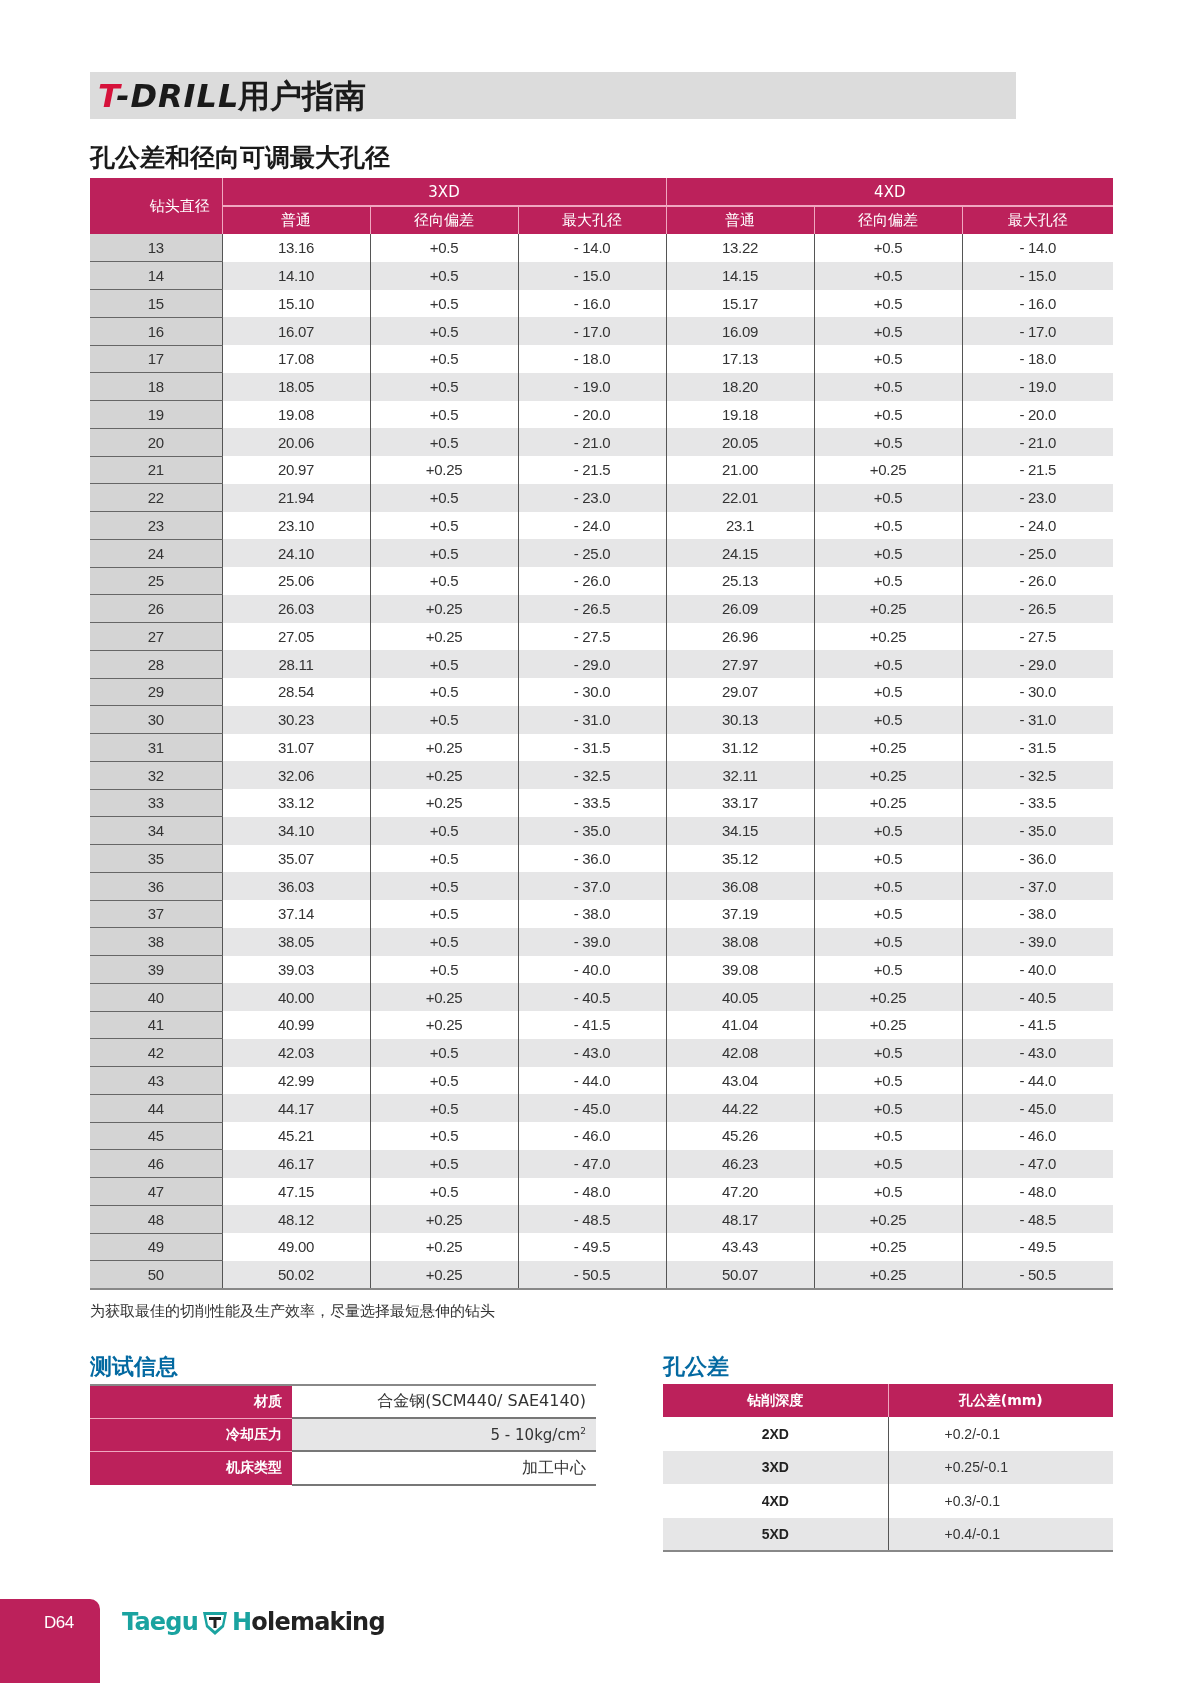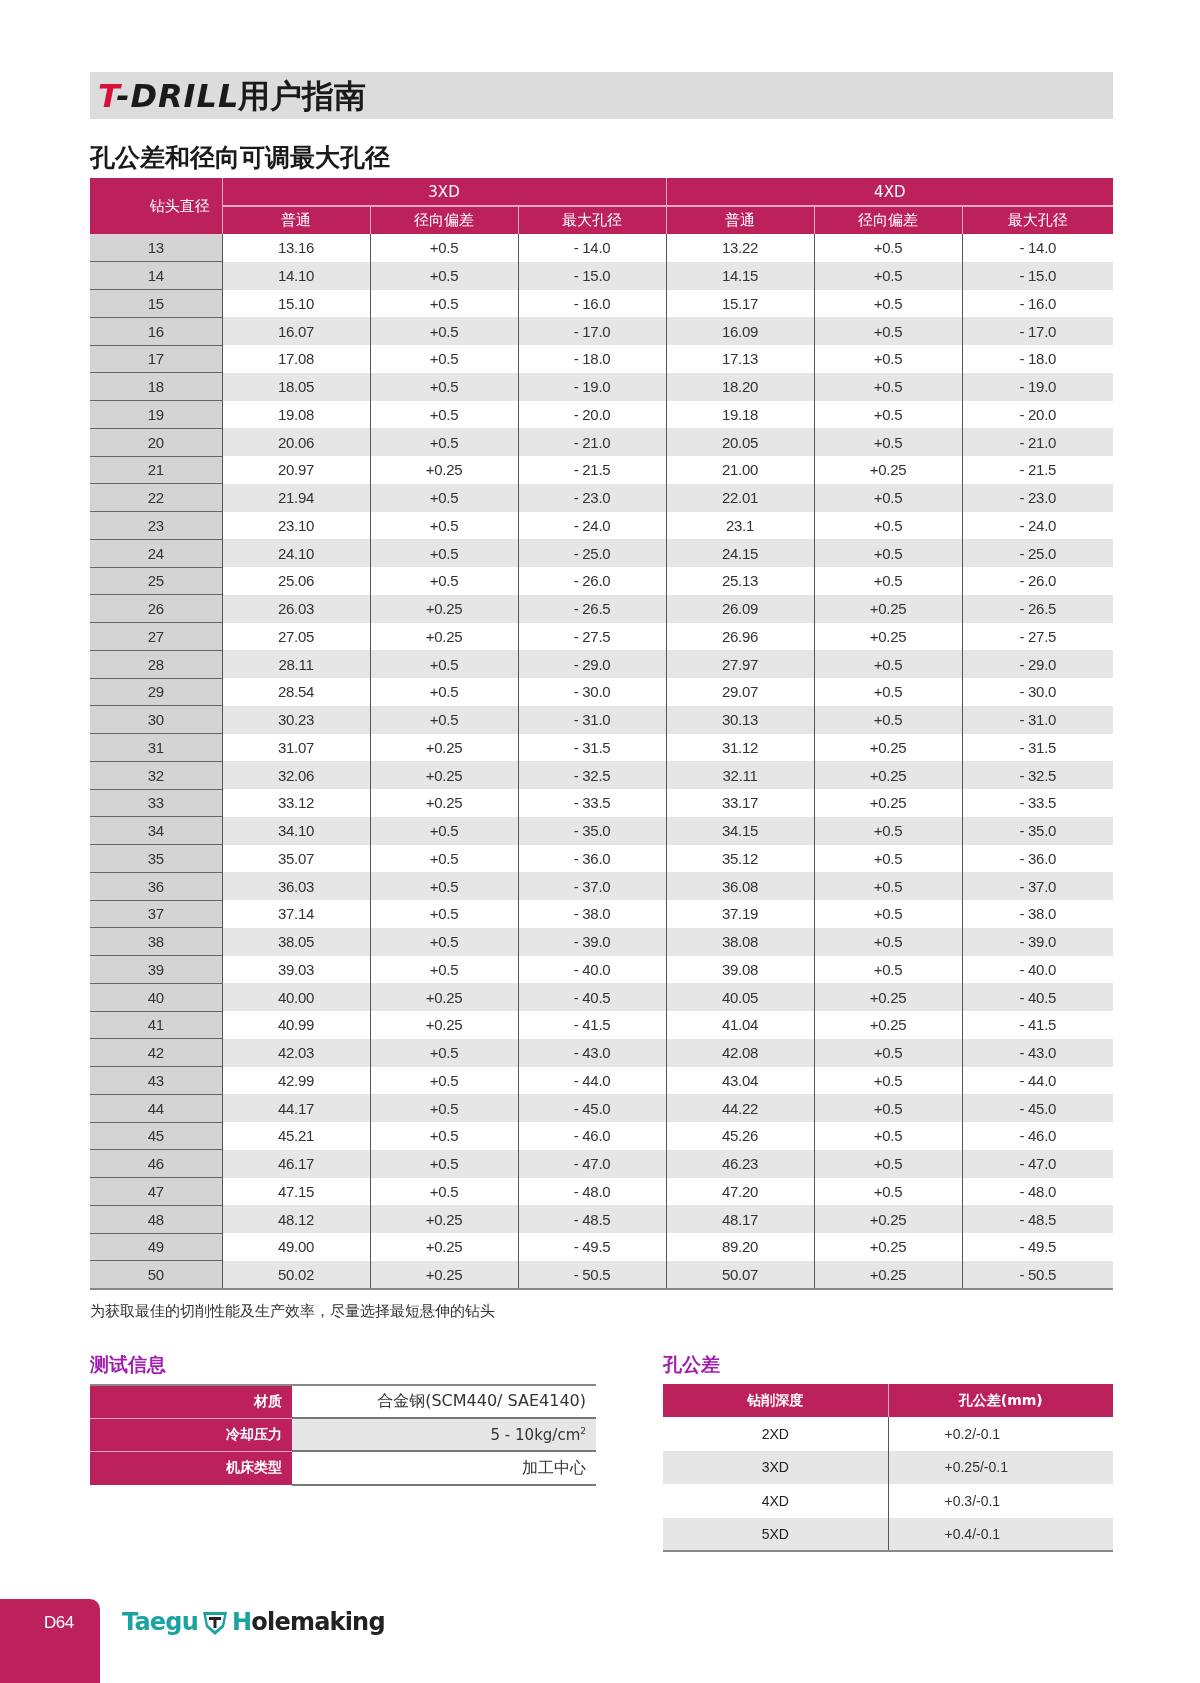--- a/index.html
+++ b/index.html
@@ -1,19 +1,19 @@
 <!DOCTYPE html>
 <html><head>
 <meta charset="utf-8">
 <style>
   * { box-sizing: border-box; margin: 0; padding: 0; }
   html, body { width: 1200px; height: 1683px; background: #ffffff; overflow: hidden; }
   body { position: relative; font-family: "Liberation Sans", "DejaVu Sans", sans-serif; color: #222; }
 
-  .banner { position: absolute; left: 90px; top: 72px; width: 1023px; height: 47px; background: #dcdcdc; }
+  .banner { position: absolute; left: 90px; top: 72px; width: 926px; height: 47px; background: #dcdcdc; }
   .banner .brand { position: absolute; left: 8px; top: 6px; font-size: 32px; font-weight: bold; font-style: italic; letter-spacing: 1px; line-height: 36px; font-family: "DejaVu Sans", sans-serif; }
   .banner .brand .t { color: #d6123b; }
   .banner .brand .rest { color: #1a1a1a; }
   .banner .guide { position: absolute; left: 148px; top: 4px; font-size: 32px; font-weight: bold; line-height: 40px; color: #1a1a1a; font-family: "DejaVu Sans", sans-serif; }
 
   .section-title { position: absolute; left: 90px; top: 143px; font-size: 25px; font-weight: bold; color: #1a1a1a; font-family: "DejaVu Sans", sans-serif; line-height: 30px; }
 
   table { border-collapse: collapse; }
   .main-table { position: absolute; left: 90px; top: 178px; width: 1023px; table-layout: fixed; }
   .main-table th { background: #bc215b; color: #fff; font-weight: normal; font-size: 15px; font-family: "DejaVu Sans", sans-serif; }
@@ -23,36 +23,36 @@
   .main-table th.top-left { border-right: 1px solid #f0a7c0; }
   .main-table td { height: 27.75px; font-size: 15px; text-align: center; color: #333; border-left: 1px solid #555; padding: 0; letter-spacing: -0.3px; }
   .main-table td.dia { background: #d4d4d4; border-left: none; border-right: 1px solid #555; border-bottom: 1.5px solid #666; }
   .main-table tbody tr:nth-child(even) td:not(.dia) { background: #e6e6e7; }
   .main-table tbody tr:nth-child(odd) td:not(.dia) { background: #ffffff; }
   .main-table tbody tr:last-child td { border-bottom: 2px solid #888; }
   .main-table td.maxh { text-align: center; }
 
   .note { position: absolute; left: 90px; top: 1302px; font-size: 15px; color: #333; font-family: Liberation Sans, sans-serif; }
 
-  .sub-title { position: absolute; top: 1352px; font-size: 19px; font-weight: bold; color: #a21caf; font-family: "DejaVu Sans", sans-serif; }
+  .sub-title { position: absolute; top: 1352px; font-size: 22px; font-weight: bold; color: #0369a1; font-family: "DejaVu Sans", sans-serif; }
 
   .test-table { position: absolute; left: 90px; top: 1384px; width: 506px; table-layout: fixed; border-top: 2px solid #888; }
   .test-table td { font-size: 15px; padding: 0 10px; vertical-align: middle; text-align: right; }
   .test-table td.k { width: 202px; background: #bc215b; color: #fff; font-weight: bold; font-family: "DejaVu Sans", sans-serif; font-size: 14px; padding-left: 18px; border-bottom: 1.5px solid #f0a7c0; }
   .test-table td.v { color: #333; padding-left: 13px; border-bottom: 2px solid #777; font-family: "DejaVu Sans", sans-serif; }
   .test-table tr:nth-child(even) td.v { background: #e6e6e7; }
   .test-table tr:last-child td.k { border-bottom: none; }
   .test-table td.v .line2 { display: block; margin-top: 8px; padding-left: 4px; }
   .test-table sup { font-size: 9px; }
 
   .tol-table { position: absolute; left: 663px; top: 1384px; width: 450px; table-layout: fixed; }
   .tol-table th { background: #bc215b; color: #fff; font-size: 14px; font-weight: bold; height: 33px; font-family: "DejaVu Sans", sans-serif; }
   .tol-table th + th { border-left: 1px solid #f0a7c0; }
   .tol-table td { height: 33.5px; font-size: 14px; color: #222; }
-  .tol-table td.depth { text-align: center; font-weight: normal; border-right: 1px solid #555; width: 225px; }
+  .tol-table td.depth { text-align: center; font-weight: bold; border-right: 1px solid #555; width: 225px; }
   .tol-table td.tol { padding-left: 56px; color: #333; }
   .tol-table tbody tr:nth-child(even) td { background: #e6e6e7; }
   .tol-table tbody tr:last-child td { border-bottom: 2px solid #888; }
 
   .page-tab { position: absolute; left: 0; top: 1599px; width: 100px; height: 84px; background: #bc215b; border-top-right-radius: 10px; }
   .page-tab span { position: absolute; left: 44px; top: 14px; color: #fff; font-size: 17px; letter-spacing: -0.5px; }
 
   .logo { position: absolute; left: 122px; top: 1602px; height: 40px; display: flex; align-items: center; font-family: "DejaVu Sans", sans-serif; font-weight: bold; font-size: 24px; letter-spacing: -0.8px; }
   .logo .teal { color: #1aa3a0; }
   .logo .dark { color: #222; }
@@ -416,21 +416,21 @@
         <td class="maxh">- 48.5</td>
         <td>48.17</td>
         <td>+0.25</td>
         <td class="maxh">- 48.5</td>
       </tr>
       <tr>
         <td class="dia">49</td>
         <td>49.00</td>
         <td>+0.25</td>
         <td class="maxh">- 49.5</td>
-        <td>89.20</td>
+        <td>43.43</td>
         <td>+0.25</td>
         <td class="maxh">- 49.5</td>
       </tr>
       <tr>
         <td class="dia">50</td>
         <td>50.02</td>
         <td>+0.25</td>
         <td class="maxh">- 50.5</td>
         <td>50.07</td>
         <td>+0.25</td>

